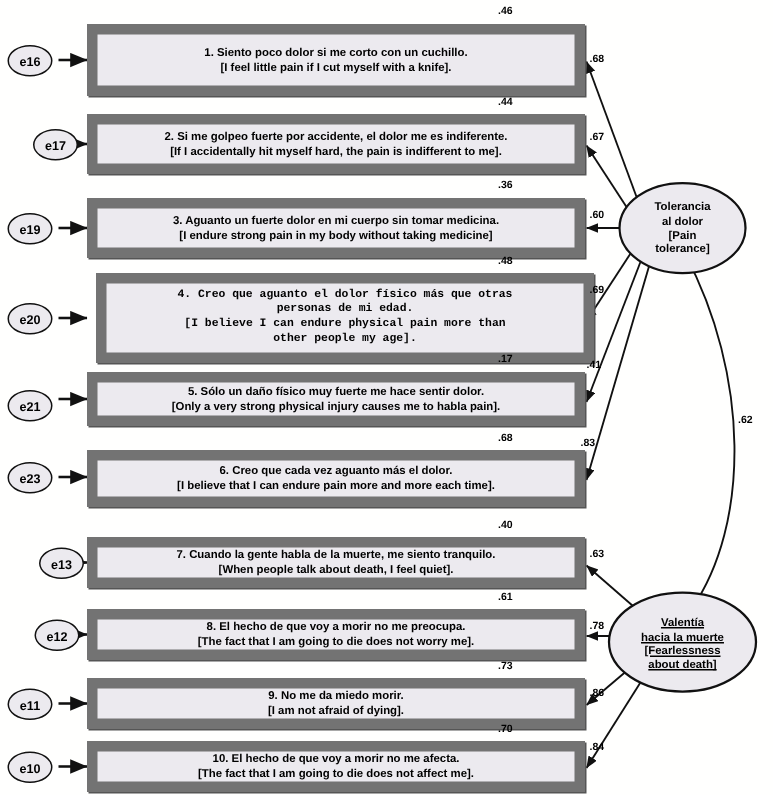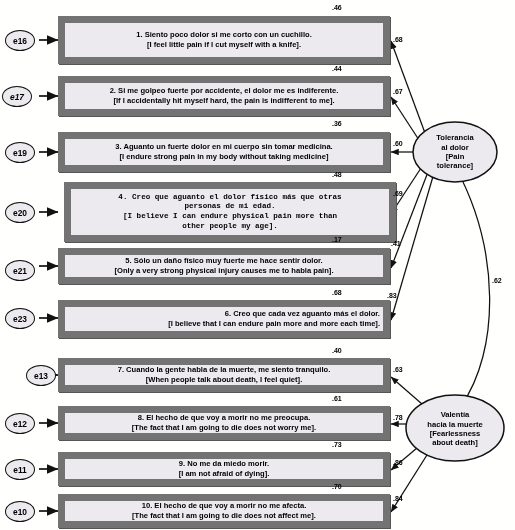--- a/index.html
+++ b/index.html
@@ -114,39 +114,39 @@
 
     <path d="M456,168 C500,250 500,350 461,406" stroke="#111" stroke-width="1.25" fill="none" marker-start="url(#ah)" marker-end="url(#ah)"></path>
 
     <ellipse cx="455" cy="152" rx="42" ry="30" fill="#eceaef" stroke="#111" stroke-width="1.5"></ellipse>
     <ellipse cx="455" cy="428" rx="49" ry="33" fill="#eceaef" stroke="#111" stroke-width="1.5"></ellipse>
   </svg>
 
   <div class="errnode" style="left:5px;top:30px;">
       <span>e16</span>
     </div>
-  <div class="errnode" style="left:2px;top:86px;font-style:italic;">
+  <div class="errnode" style="left:22px;top:86px;">
       <span>e17</span>
     </div>
   <div class="errnode" style="left:5px;top:142px;">
       <span>e19</span>
     </div>
   <div class="errnode" style="left:5px;top:202px;">
       <span>e20</span>
     </div>
   <div class="errnode" style="left:5px;top:260px;">
       <span>e21</span>
     </div>
   <div class="errnode" style="left:5px;top:308px;">
       <span>e23</span>
     </div>
   <div class="errnode" style="left:16px;top:365px;margin-left:10px;">
       <span>e13</span>
     </div>
-  <div class="errnode" style="left:5px;top:413px;">
+  <div class="errnode" style="left:23px;top:413px;">
       <span>e12</span>
     </div>
   <div class="errnode" style="left:5px;top:459px;">
       <span>e11</span>
     </div>
   <div class="errnode" style="left:5px;top:501px;">
       <span>e10</span>
     </div>
 
   <div class="indicator" style="left:58px;top:16px;width:332px;height:48px;">
@@ -162,21 +162,21 @@
     <span class="en">[I endure strong pain in my body without taking medicine]</span>
   </div>
   <div class="indicator wrap" style="left:64px;top:182px;width:332px;height:60px;padding:2px 47px;font-family:Liberation Mono, monospace;">
     <span class="es">4. Creo que aguanto el dolor físico más que otras personas de mi edad.</span>
     <span class="en">[I believe I can endure physical pain more than other people my age].</span>
   </div>
   <div class="indicator" style="left:58px;top:248px;width:332px;height:36px;">
     <span class="es">5. Sólo un daño físico muy fuerte me hace sentir dolor.</span>
     <span class="en">[Only a very strong physical injury causes me to habla pain].</span>
   </div>
-  <div class="indicator" style="left:58px;top:300px;width:332px;height:38px;align-items:flex-end;">
+  <div class="indicator" style="left:58px;top:300px;width:332px;height:38px;">
     <span class="es">6. Creo que cada vez aguanto más el dolor.</span>
     <span class="en">[I believe that I can endure pain more and more each time].</span>
   </div>
   <div class="indicator" style="left:58px;top:358px;width:332px;height:34px;">
     <span class="es">7. Cuando la gente habla de la muerte, me siento tranquilo.</span>
     <span class="en">[When people talk about death, I feel quiet].</span>
   </div>
   <div class="indicator" style="left:58px;top:406px;width:332px;height:34px;">
     <span class="es">8. El hecho de que voy a morir no me preocupa.</span>
     <span class="en">[The fact that I am going to die does not worry me].</span>
@@ -189,21 +189,21 @@
     <span class="es">10. El hecho de que voy a morir no me afecta.</span>
     <span class="en">[The fact that I am going to die does not affect me].</span>
   </div>
 
   <div class="factor-label" style="left:413px;top:126px;width:84px;height:52px;">
     <span>Tolerancia</span>
     <span>al dolor</span>
     <span>[Pain</span>
     <span>tolerance]</span>
   </div>
-  <div class="factor-label" style="left:406px;top:402px;width:98px;height:54px;">
+  <div class="factor-label" style="left:406px;top:402px;width:98px;height:54px;text-decoration:underline;">
     <span>Valentía</span>
     <span>hacia la muerte</span>
     <span>[Fearlessness</span>
     <span>about death]</span>
   </div>
 
   <div class="num" style="left:332px;top:4px;">.46</div>
   <div class="num" style="left:332px;top:65px;">.44</div>
   <div class="num" style="left:332px;top:120px;">.36</div>
   <div class="num" style="left:332px;top:171px;">.48</div>

